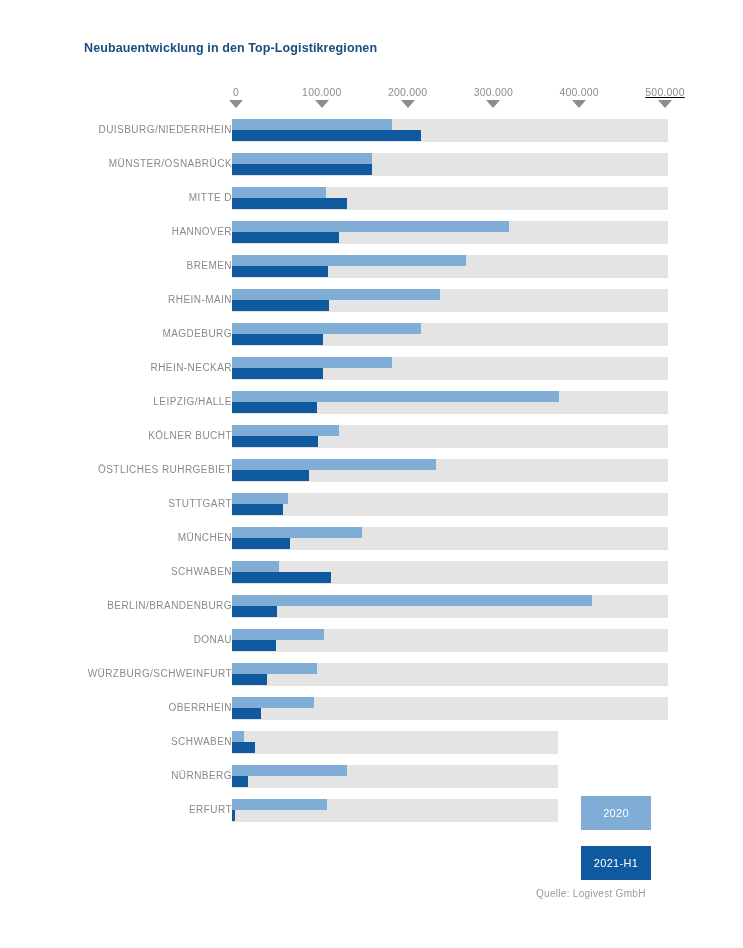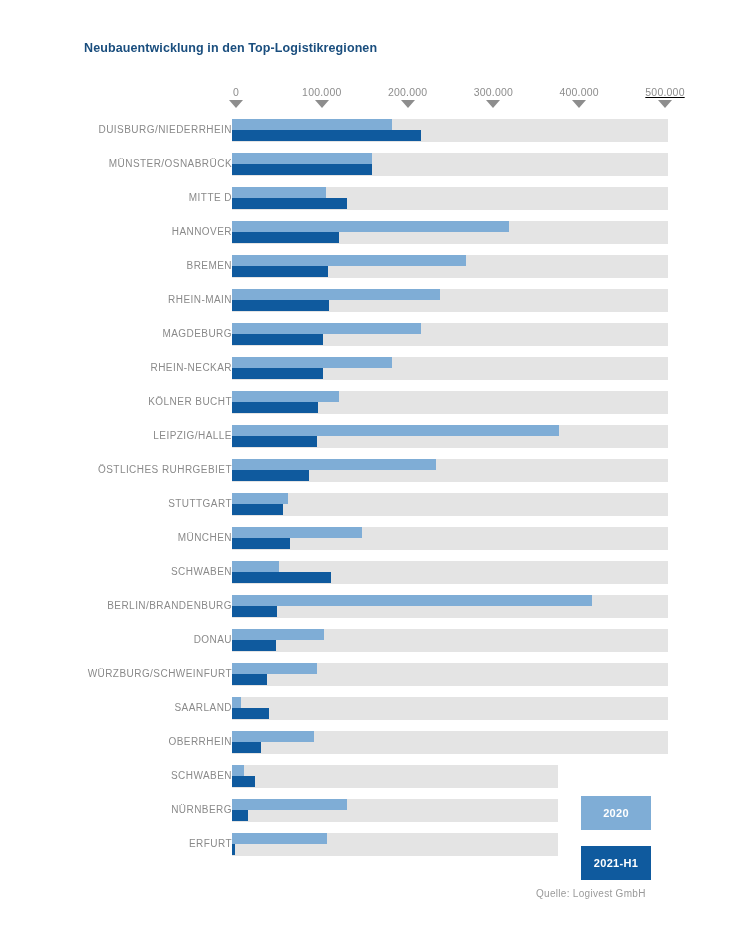--- a/index.html
+++ b/index.html
@@ -117,21 +117,20 @@
   .legend-item {
     width: 70px;
     height: 34px;
     display: flex;
     align-items: center;
     justify-content: center;
     color: #ffffff;
     font-size: 11px;
     letter-spacing: 0.3px;
     margin-bottom: 16px;
-    font-weight: bold;
   }
   .legend-2020 { background: #7fadd6; }
   .legend-2021 { background: #0f5a9e; }
 
   .source {
     position: absolute;
     left: 536px;
     top: 888px;
     font-size: 10px;
     color: #9a9a9a;
@@ -224,34 +223,34 @@
         </div>
       </div>
       <div class="row">
         <div class="row-label">RHEIN-NECKAR</div>
         <div class="track" style="width: 435.864px; background: rgb(228, 228, 228);">
           <div class="bar bar-2020" style="width: 159.588px; background: rgb(127, 173, 214);"></div>
           <div class="bar bar-2021" style="width: 90.948px; background: rgb(15, 90, 158);"></div>
         </div>
       </div>
       <div class="row">
+        <div class="row-label">LEIPZIG/HALLE</div>
+        <div class="track" style="width: 435.864px; background: rgb(228, 228, 228);">
+          <div class="bar bar-2020" style="width: 326.898px; background: rgb(127, 173, 214);"></div>
+          <div class="bar bar-2021" style="width: 84.942px; background: rgb(15, 90, 158);"></div>
+        </div>
+      </div>
+      <div class="row">
         <div class="row-label">KÖLNER BUCHT</div>
         <div class="track" style="width: 435.864px; background: rgb(228, 228, 228);">
           <div class="bar bar-2020" style="width: 107.25px; background: rgb(127, 173, 214);"></div>
           <div class="bar bar-2021" style="width: 85.8px; background: rgb(15, 90, 158);"></div>
         </div>
       </div>
       <div class="row">
-        <div class="row-label">LEIPZIG/HALLE</div>
-        <div class="track" style="width: 435.864px; background: rgb(228, 228, 228);">
-          <div class="bar bar-2020" style="width: 326.898px; background: rgb(127, 173, 214);"></div>
-          <div class="bar bar-2021" style="width: 84.942px; background: rgb(15, 90, 158);"></div>
-        </div>
-      </div>
-      <div class="row">
         <div class="row-label">ÖSTLICHES RUHRGEBIET</div>
         <div class="track" style="width: 435.864px; background: rgb(228, 228, 228);">
           <div class="bar bar-2020" style="width: 204.204px; background: rgb(127, 173, 214);"></div>
           <div class="bar bar-2021" style="width: 77.22px; background: rgb(15, 90, 158);"></div>
         </div>
       </div>
       <div class="row">
         <div class="row-label">STUTTGART</div>
         <div class="track" style="width: 435.864px; background: rgb(228, 228, 228);">
           <div class="bar bar-2020" style="width: 55.77px; background: rgb(127, 173, 214);"></div>
@@ -284,27 +283,20 @@
         <div class="track" style="width: 435.864px; background: rgb(228, 228, 228);">
           <div class="bar bar-2020" style="width: 91.806px; background: rgb(127, 173, 214);"></div>
           <div class="bar bar-2021" style="width: 43.758px; background: rgb(15, 90, 158);"></div>
         </div>
       </div>
       <div class="row">
         <div class="row-label">WÜRZBURG/SCHWEINFURT</div>
         <div class="track" style="width: 435.864px; background: rgb(228, 228, 228);">
           <div class="bar bar-2020" style="width: 84.942px; background: rgb(127, 173, 214);"></div>
           <div class="bar bar-2021" style="width: 35.178px; background: rgb(15, 90, 158);"></div>
-        </div>
-      </div>
-      <div class="row">
-        <div class="row-label">SAARLAND</div>
-        <div class="track" style="width: 435.864px; background: rgb(228, 228, 228);">
-          <div class="bar bar-2020" style="width: 9.438px; background: rgb(127, 173, 214);"></div>
-          <div class="bar bar-2021" style="width: 36.894px; background: rgb(15, 90, 158);"></div>
         </div>
       </div>
       <div class="row">
         <div class="row-label">OBERRHEIN</div>
         <div class="track" style="width: 435.864px; background: rgb(228, 228, 228);">
           <div class="bar bar-2020" style="width: 82.368px; background: rgb(127, 173, 214);"></div>
           <div class="bar bar-2021" style="width: 29.172px; background: rgb(15, 90, 158);"></div>
         </div>
       </div>
       <div class="row">

